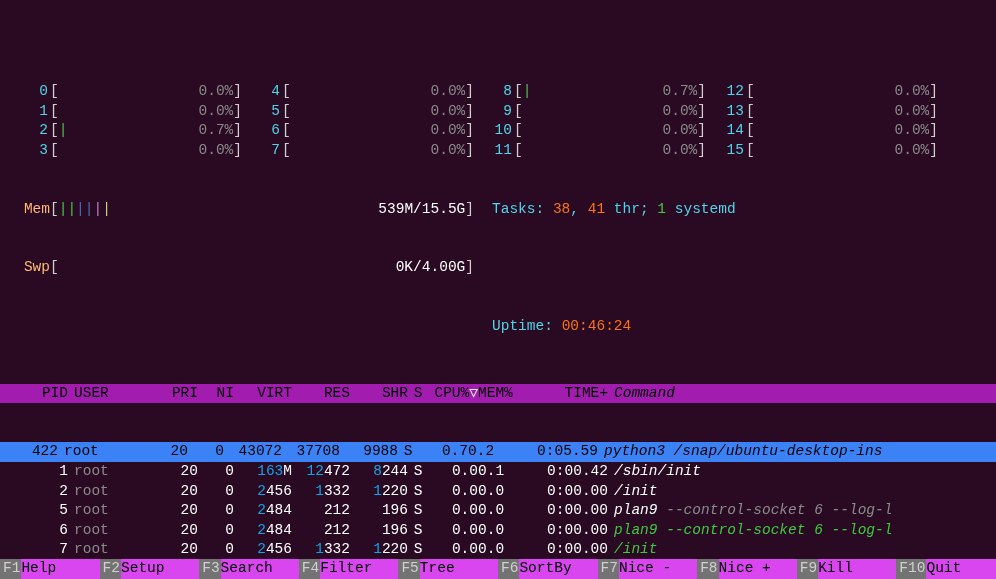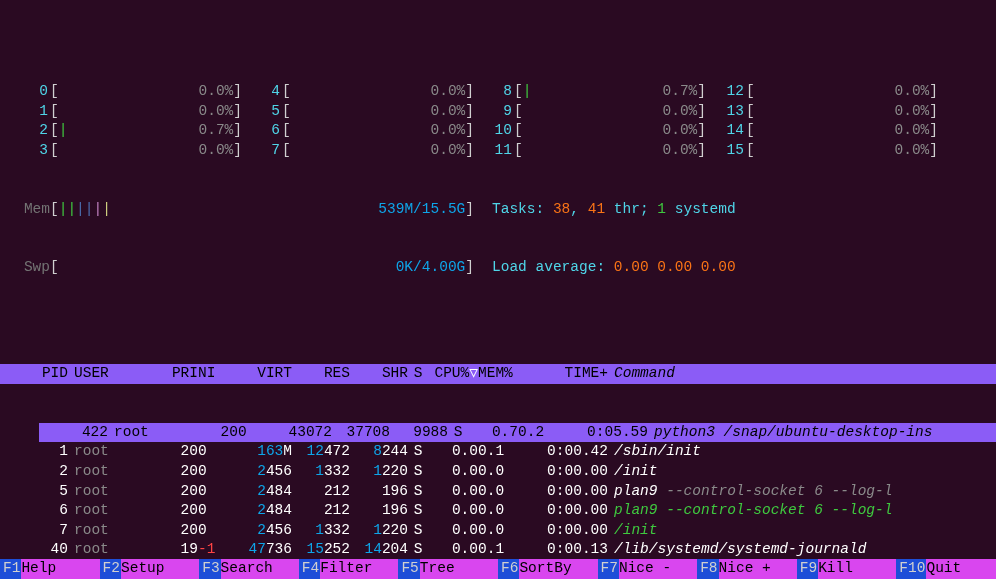--- a/index.html
+++ b/index.html
@@ -26,63 +26,62 @@
   .meter-row { display: flex; }
   .meter-col { width: 232px; display: flex; }
   .meter-label { color: #4fd5e8; width: 40px; text-align: right; padding-right: 2px; }
   .meter-open { color: #d0d0d0; }
   .meter-close { color: #d0d0d0; }
   .meter-fill { flex: 1; }
   .meter-val { color: #8a8a8a; text-align: right; min-width: 70px; }
   
   .mem-row { display: flex; padding: 0 10px; }
   .mem-left { width: 464px; display: flex; }
-  .mem-label { color: #737373; width: 40px; text-align: right; }
-  .mem-val { color: #0ea5e9; text-align: left; }
+  .mem-label { color: #fdba74; width: 40px; text-align: right; }
+  .mem-val { color: #ffffff; text-align: left; }
   
   .sysinfo { color: #4fd5e8; padding-left: 18px; }
   .sysinfo .val { color: #f97316; }
   
   .header-bar {
-    background: #8b5cf6;
+    background: #a21caf;
     color: #000;
     display: flex;
     padding: 0 10px;
     margin-top: 8px;
   }
   .selected-row {
-    background: #8b5cf6;
+    background: #3b82f6;
     color: #000;
     display: flex;
-    padding: 0 11px;
-    margin-left: 39px;
+    padding: 0 0;
   }
   .proc-row {
     display: flex;
     padding: 0 10px;
   }
   .col-pid { width: 58px; text-align: right; }
   .col-user { width: 86px; padding-left: 6px; }
   .col-pri { width: 44px; text-align: right; }
-  .col-ni { width: 36px; }
+  .col-ni { width: 36px; text-align: right; }
   .col-virt { width: 58px; text-align: right; }
   .col-res { width: 58px; text-align: right; }
   .col-shr { width: 58px; text-align: right; }
   .col-s { width: 20px; text-align: center; }
   .col-cpu { width: 50px; text-align: right; }
   .col-mem { width: 46px; text-align: left; }
   .col-time { width: 84px; text-align: right; }
   .col-cmd { flex: 1; padding-left: 6px; overflow: hidden; font-style: italic; }
   
   .footer {
     position: absolute;
     bottom: 0; left: 0; right: 0;
     display: flex;
   }
-  .fkey { color: #d0d0d0; background: #1d4ed8; padding: 0 1px 0 3px; }
+  .fkey { color: #d0d0d0; background: #737373; padding: 0 1px 0 3px; }
   .flabel { background: #d946ef; color: #000; flex: 1; padding-right: 2px; }
   .footer-pair { display: flex; }
   
   .num-lead { color: #0ea5e9; }
   .arrow { color: #fff; }
 </style>
 </head>
 <body>
 
 
@@ -101,25 +100,25 @@
 </div>
 
 <div class="mem-row">
   <div class="mem-left">
     <span class="mem-label">Swp</span>
     <span class="meter-open">[</span>
     <span style="flex:1"></span>
     <span class="mem-val">0K/4.00G</span>
     <span class="meter-close">]</span>
   </div>
-  <div class="sysinfo"><span>Load average: </span><span class="val">0.00</span> <span class="val">0.00</span> <span class="val">0.00</span></div>
 </div>
 
 <div class="mem-row">
   <div class="mem-left"></div>
+  <div class="sysinfo"><span>Uptime: </span><span class="val">00:46:24</span></div>
 </div>
 
 <div class="header-bar">
   <span class="col-pid">PID</span>
   <span class="col-user">USER</span>
   <span class="col-pri">PRI</span>
   <span class="col-ni">NI</span>
   <span class="col-virt">VIRT</span>
   <span class="col-res">RES</span>
   <span class="col-shr">SHR</span>

